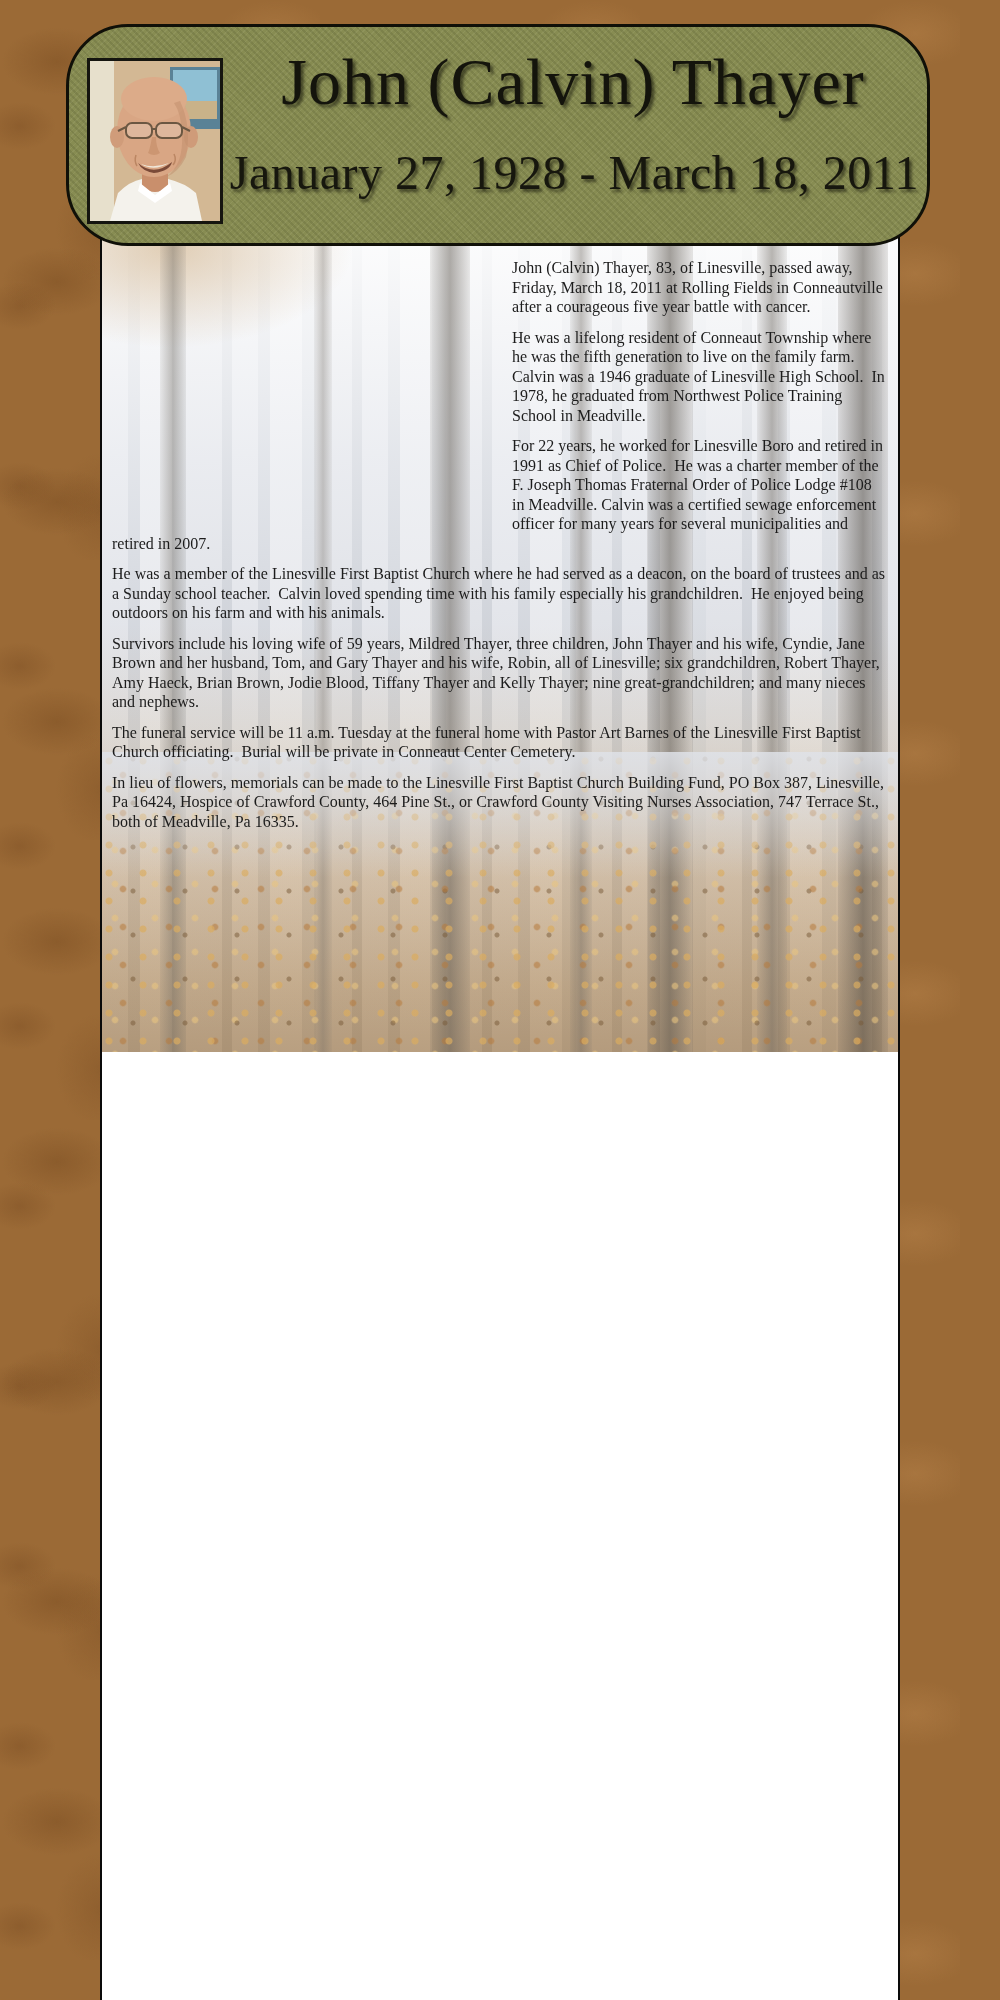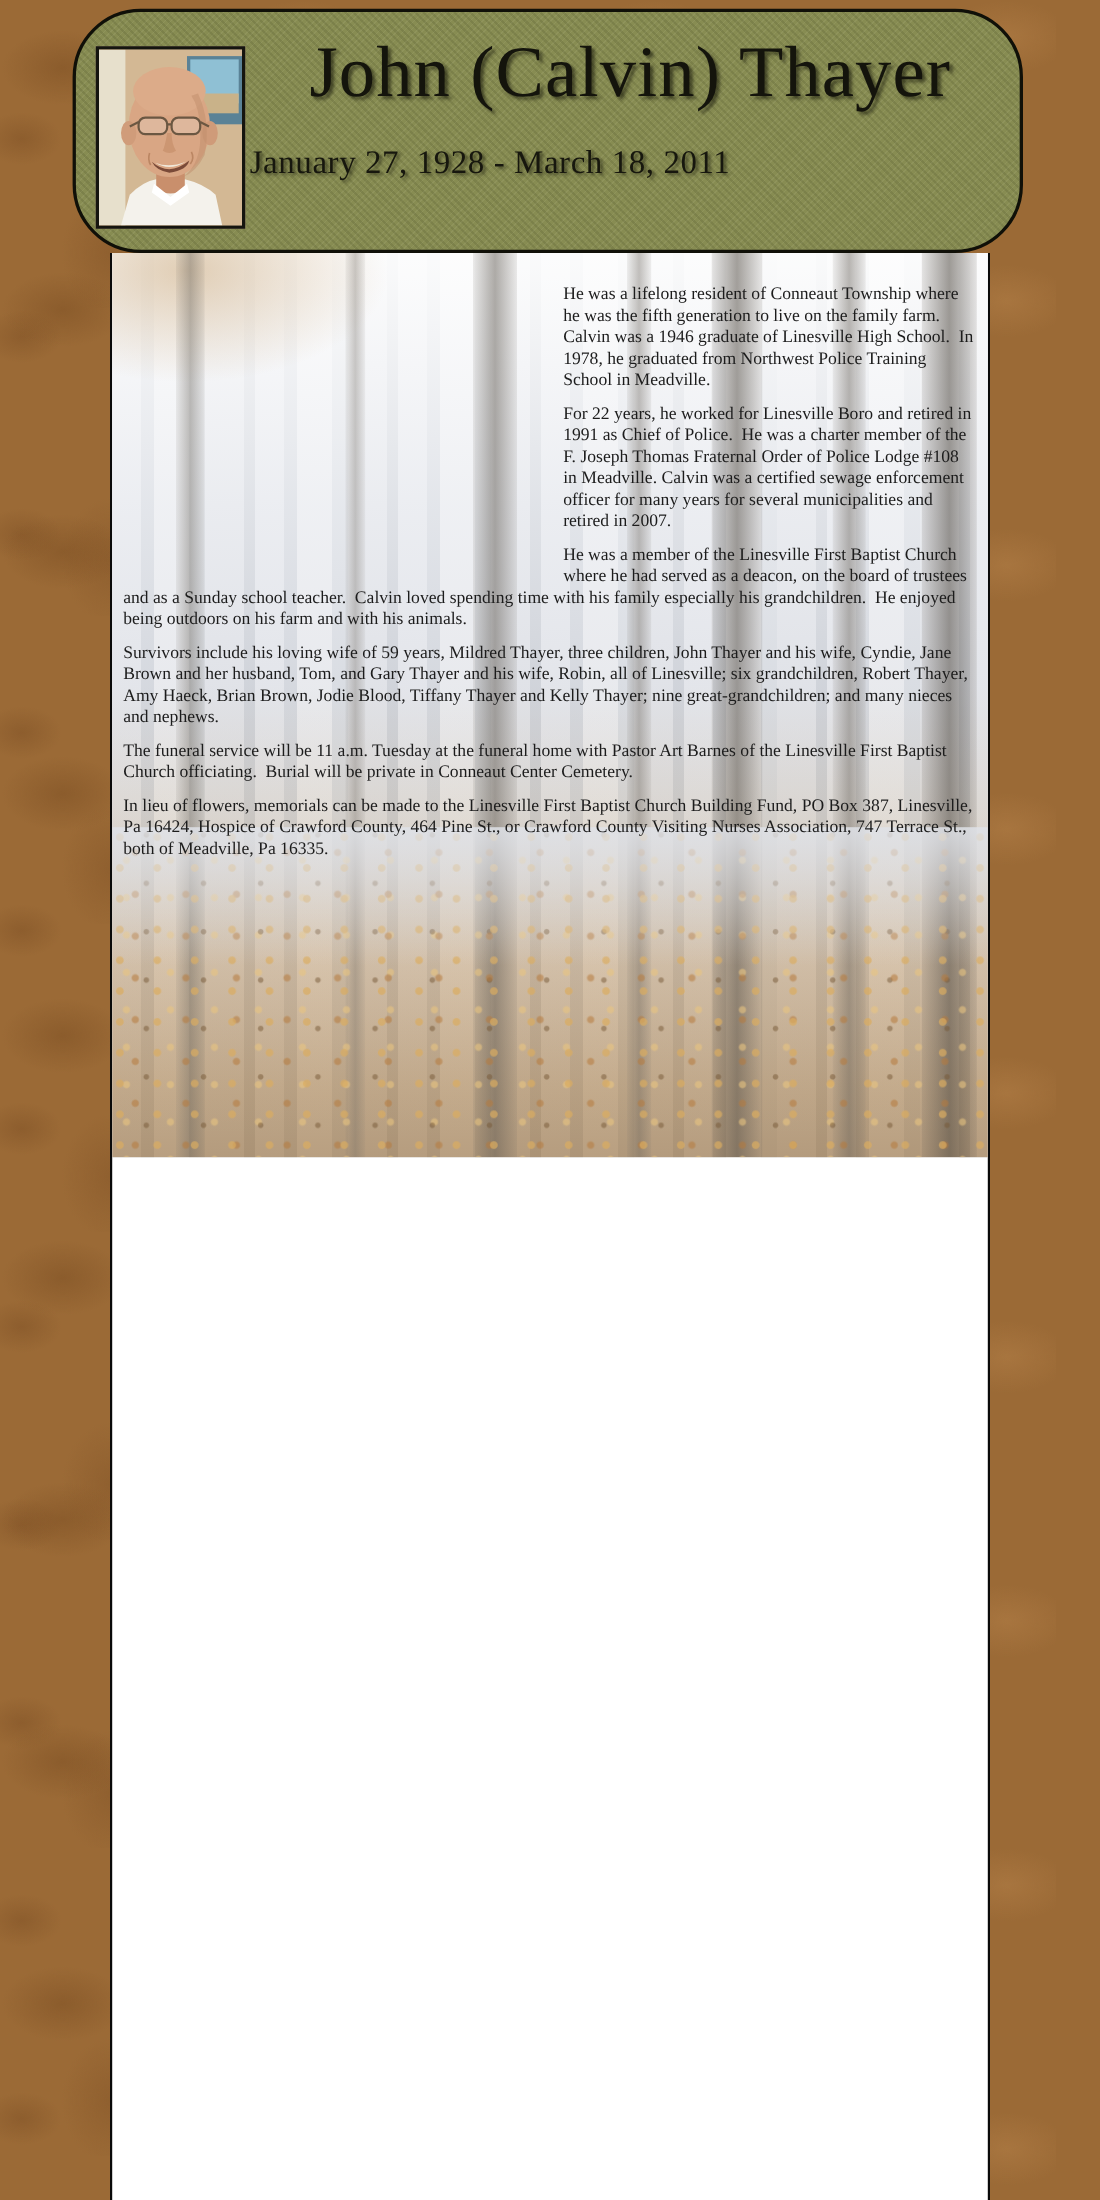--- a/index.html
+++ b/index.html
@@ -55,60 +55,61 @@
   }
   
   .obit-text{
     position:relative;z-index:3;padding:28px 12px 0 10px;
     color:#1c1c1c;font-size:16px;line-height:19.5px;
   }
   .obit-text p{margin:0 0 11px 0;white-space:pre-wrap;}
   .float-spacer{float:left;width:400px;height:258px;}
   
   .memorial-header{
-    position:absolute;left:66px;top:8px;width:864px;height:222px;
+    position:absolute;left:66px;top:24px;width:864px;height:222px;
     box-sizing:border-box;border:3px solid #101008;border-radius:62px;
     background-color:#878c52;
     background-image:
       repeating-linear-gradient(45deg, rgba(55,60,25,0.14) 0 2px, transparent 2px 5px),
       repeating-linear-gradient(-45deg, rgba(235,235,200,0.08) 0 1px, transparent 1px 4px);
     z-index:5;
   }
   .portrait{
     position:absolute;left:18px;top:31px;width:130px;height:160px;
     border:3px solid #15150f;background:#d3b894;overflow:hidden;
   }
   .memorial-name{
     position:absolute;left:158px;right:8px;top:22px;text-align:center;
     font-size:66px;line-height:1;color:#14140c;letter-spacing:1px;
     text-shadow:3px 3px 3px rgba(15,15,5,0.55);
   }
   .memorial-dates{
-    position:absolute;left:158px;right:8px;top:122px;text-align:left;
-    font-size:30px;line-height:1;color:#17170e;letter-spacing:0.5px;
+    position:absolute;left:158px;right:8px;top:122px;text-align:right;
+    font-size:48px;line-height:1;color:#17170e;letter-spacing:0.5px;
     text-shadow:2.5px 2.5px 3px rgba(15,15,5,0.55);
   }
 </style>
 </head>
 <body>
 
 <div class="page-column">
   <div class="forest">
     <div class="canopy-tl"></div>
     <div class="trunk t1"></div>
     <div class="trunk t2"></div>
     <div class="trunk t3"></div>
     <div class="trunk t4"></div>
     <div class="trunk t5"></div>
     <div class="trunk t6"></div>
     <div class="trunk t7"></div>
     <div class="leaves-bottom"></div>
 
     <div class="obit-text">
       <div class="float-spacer"></div>
+      <p>John (Calvin) Thayer, 83, of Linesville, passed away, Friday, March 18, 2011 at Rolling Fields in Conneautville after a courageous five year battle with cancer.</p>
       <p>He was a lifelong resident of Conneaut Township where he was the fifth generation to live on the family farm.  Calvin was a 1946 graduate of Linesville High School.  In 1978, he graduated from Northwest Police Training School in Meadville.</p>
       <p>For 22 years, he worked for Linesville Boro and retired in 1991 as Chief of Police.  He was a charter member of the F. Joseph Thomas Fraternal Order of Police Lodge #108 in Meadville. Calvin was a certified sewage enforcement officer for many years for several municipalities and retired in 2007.</p>
       <p>He was a member of the Linesville First Baptist Church where he had served as a deacon, on the board of trustees and as a Sunday school teacher.  Calvin loved spending time with his family especially his grandchildren.  He enjoyed being outdoors on his farm and with his animals.</p>
       <p>Survivors include his loving wife of 59 years, Mildred Thayer, three children, John Thayer and his wife, Cyndie, Jane Brown and her husband, Tom, and Gary Thayer and his wife, Robin, all of Linesville; six grandchildren, Robert Thayer, Amy Haeck, Brian Brown, Jodie Blood, Tiffany Thayer and Kelly Thayer; nine great-grandchildren; and many nieces and nephews.</p>
       <p>The funeral service will be 11 a.m. Tuesday at the funeral home with Pastor Art Barnes of the Linesville First Baptist Church officiating.  Burial will be private in Conneaut Center Cemetery.</p>
       <p>In lieu of flowers, memorials can be made to the Linesville First Baptist Church Building Fund, PO Box 387, Linesville, Pa 16424, Hospice of Crawford County, 464 Pine St., or Crawford County Visiting Nurses Association, 747 Terrace St., both of Meadville, Pa 16335.</p>
     </div>
   </div>
 </div>
 

